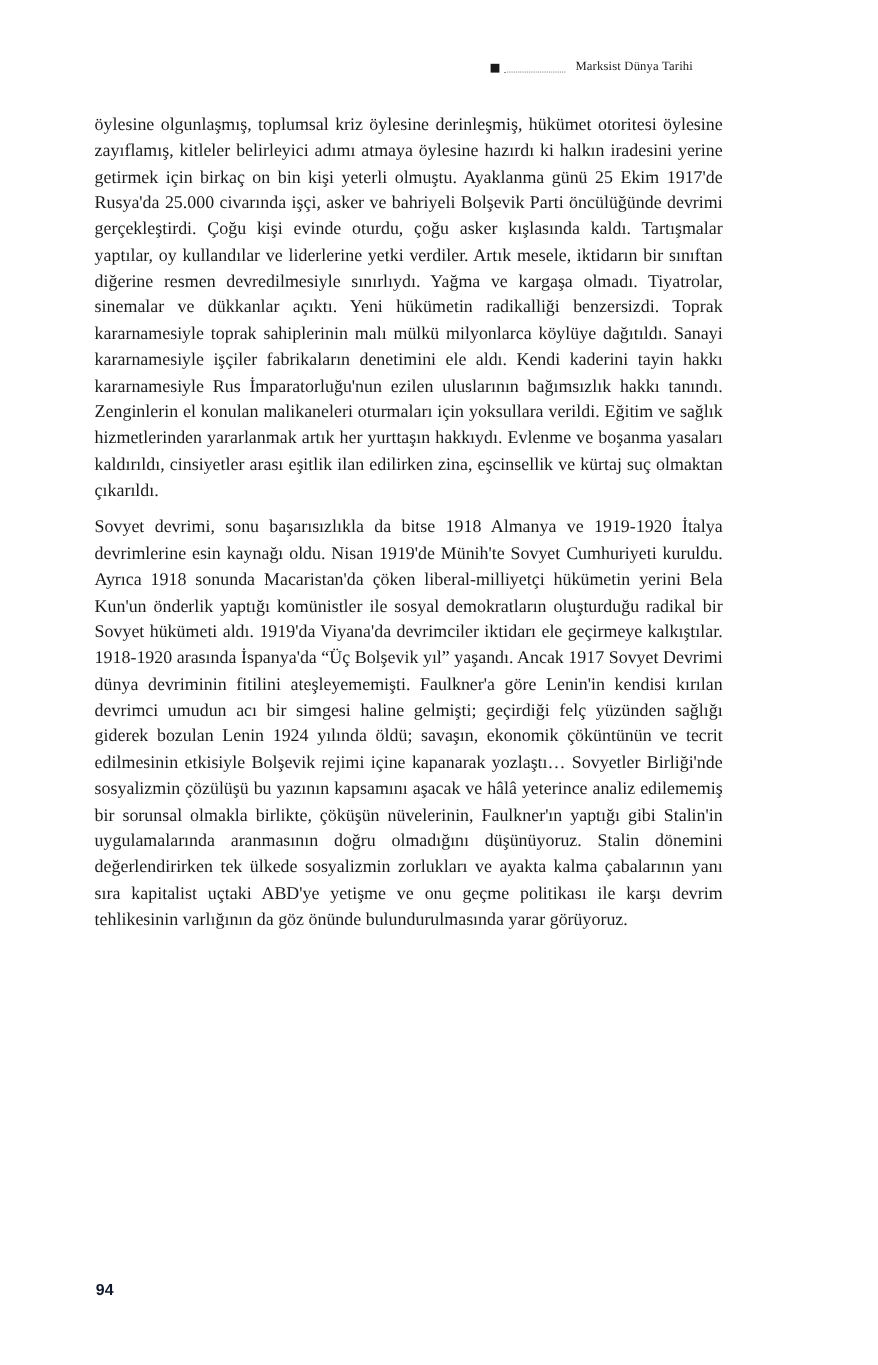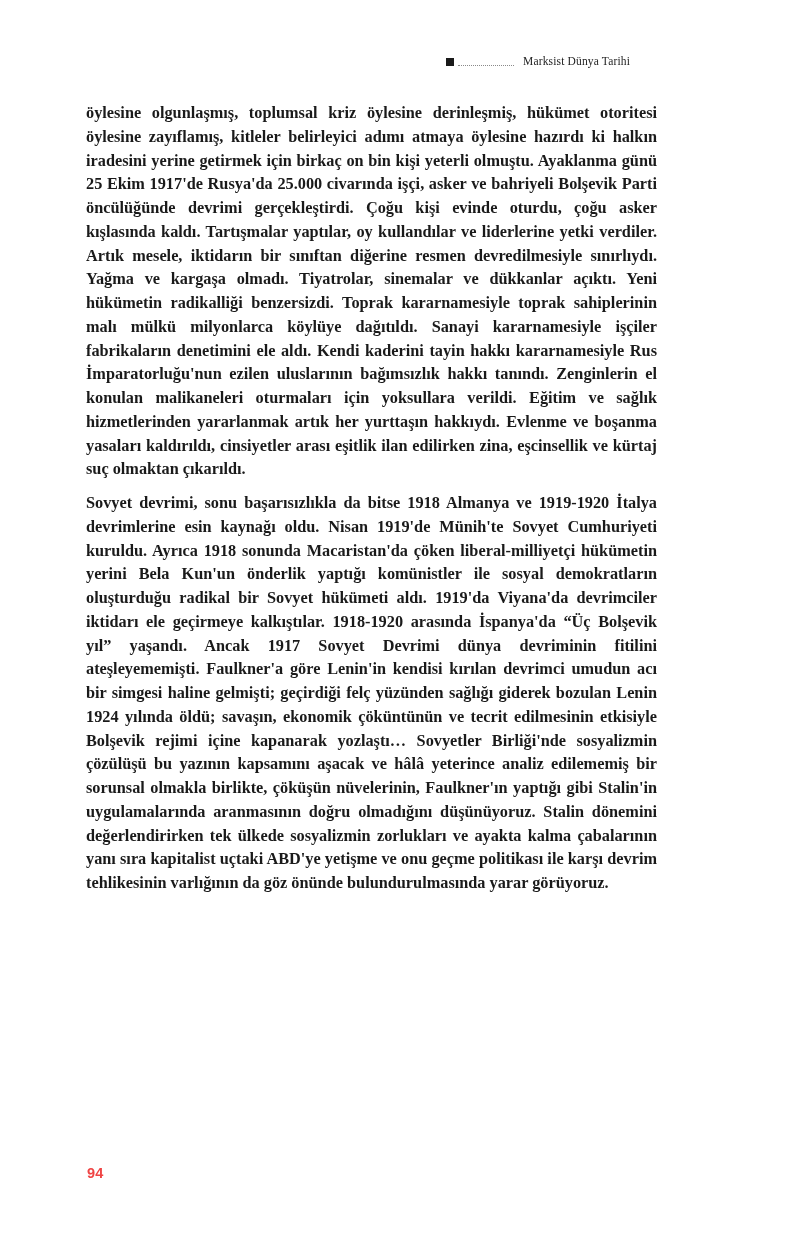--- a/index.html
+++ b/index.html
@@ -59,35 +59,34 @@
     width: 571px;
   }
   .body-paragraph {
     margin: 0 0 10px 0;
     font-size: 16.3px;
     line-height: 23.75px;
     text-align: justify;
     text-justify: inter-word;
     hyphens: none;
     color: #1a1a1a;
-    font-weight: bold;
   }
   .body-paragraph:last-child {
     margin-bottom: 0;
   }
 
   
   .page-folio {
     position: absolute;
     left: 87px;
     top: 1165px;
     font-family: "Liberation Sans", "DejaVu Sans", sans-serif;
     font-weight: bold;
     font-size: 14.5px;
-    color: #ef4444;
+    color: #0f172a;
     letter-spacing: 0.2px;
   }
 </style>
 </head>
 <body>
 
 <div class="running-header">
   <span class="header-square"></span>
   <span class="header-leader"></span>
   <span class="header-title">Marksist Dünya Tarihi</span>

